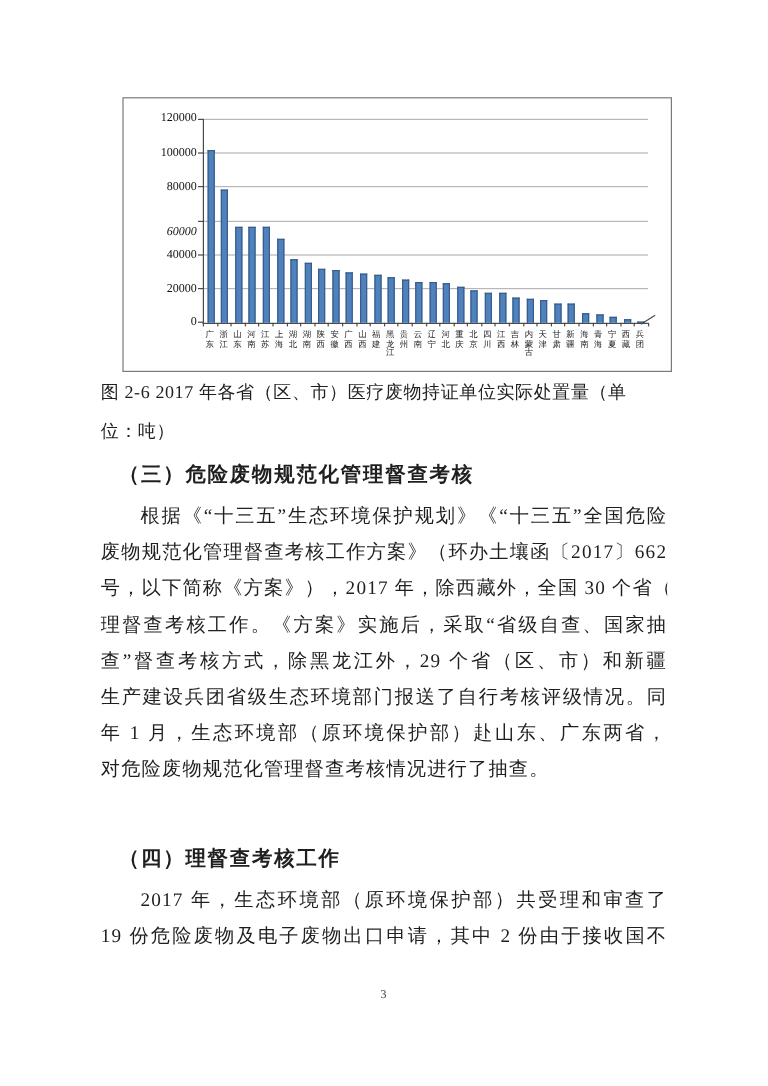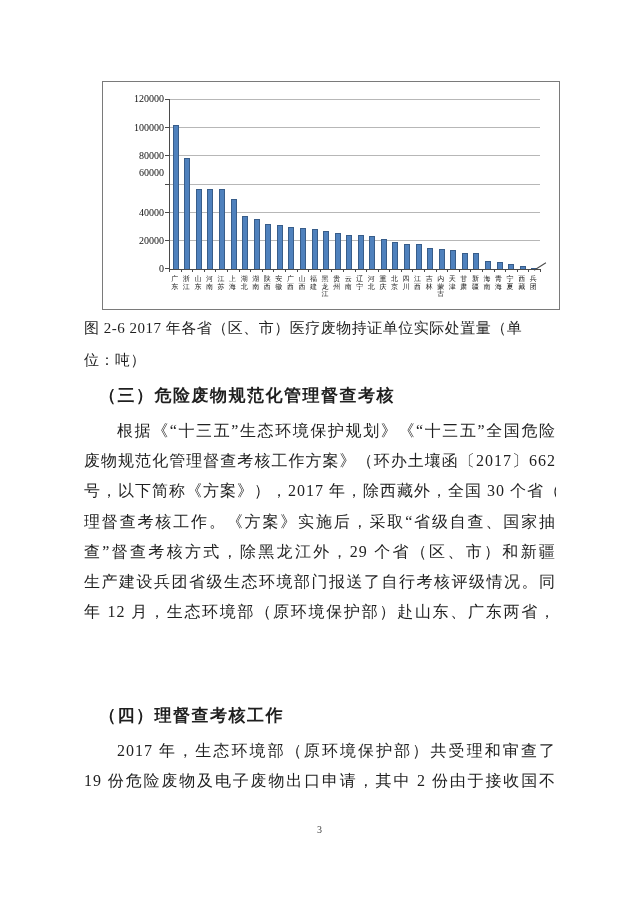--- a/index.html
+++ b/index.html
@@ -46,21 +46,21 @@
 </head>
 <body>
 
 <div class="page">
 
   <div class="chart-box">
     <div>
         <div class="ylab" style="bottom: 34px;">0</div>
         <div class="ylab" style="bottom: 62.1667px;">20000</div>
         <div class="ylab" style="bottom: 90.3333px;">40000</div>
-        <div class="ylab" style="bottom: 130px;">60000</div>
+        <div class="ylab" style="bottom: 109px; font-style: italic;">60000</div>
         <div class="ylab" style="bottom: 146.667px;">80000</div>
         <div class="ylab" style="bottom: 174.833px;">100000</div>
         <div class="ylab" style="bottom: 204px;">120000</div>
       </div>
     <div class="plot">
       <div class="grid">
           <div class="gridline" style="bottom: 16.6667%;"></div>
           <div class="gridline" style="bottom: 33.3333%;"></div>
           <div class="gridline" style="bottom: 50%;"></div>
           <div class="gridline" style="bottom: 66.6667%;"></div>
@@ -190,21 +190,22 @@
 
   <div class="sec-h" id="h3">（三）危险废物规范化管理督查考核</div>
 
   <div class="para" id="para1">
     <div class="pline first">根据《“十三五”生态环境保护规划》《“十三五”全国危险</div>
     <div class="pline">废物规范化管理督查考核工作方案》（环办土壤函〔2017〕662</div>
     <div class="pline">号，以下简称《方案》），2017 年，除西藏外，全国 30 个省（区、</div>
     <div class="pline">理督查考核工作。《方案》实施后，采取“省级自查、国家抽</div>
     <div class="pline">查”督查考核方式，除黑龙江外，29 个省（区、市）和新疆</div>
     <div class="pline">生产建设兵团省级生态环境部门报送了自行考核评级情况。同</div>
-    <div class="pline">年 12 月，生态环境部（原环境保护部）赴山东、广东两省，</div>
+    <div class="pline">年 1 月，生态环境部（原环境保护部）赴山东、广东两省，</div>
+    <div class="pline short">对危险废物规范化管理督查考核情况进行了抽查。</div>
   </div>
 
   <div class="sec-h" id="h4">（四）理督查考核工作</div>
 
   <div class="para" id="para2">
     <div class="pline first">2017 年，生态环境部（原环境保护部）共受理和审查了</div>
     <div class="pline">19 份危险废物及电子废物出口申请，其中 2 份由于接收国不</div>
   </div>
 
   <div class="pagenum">3</div>

